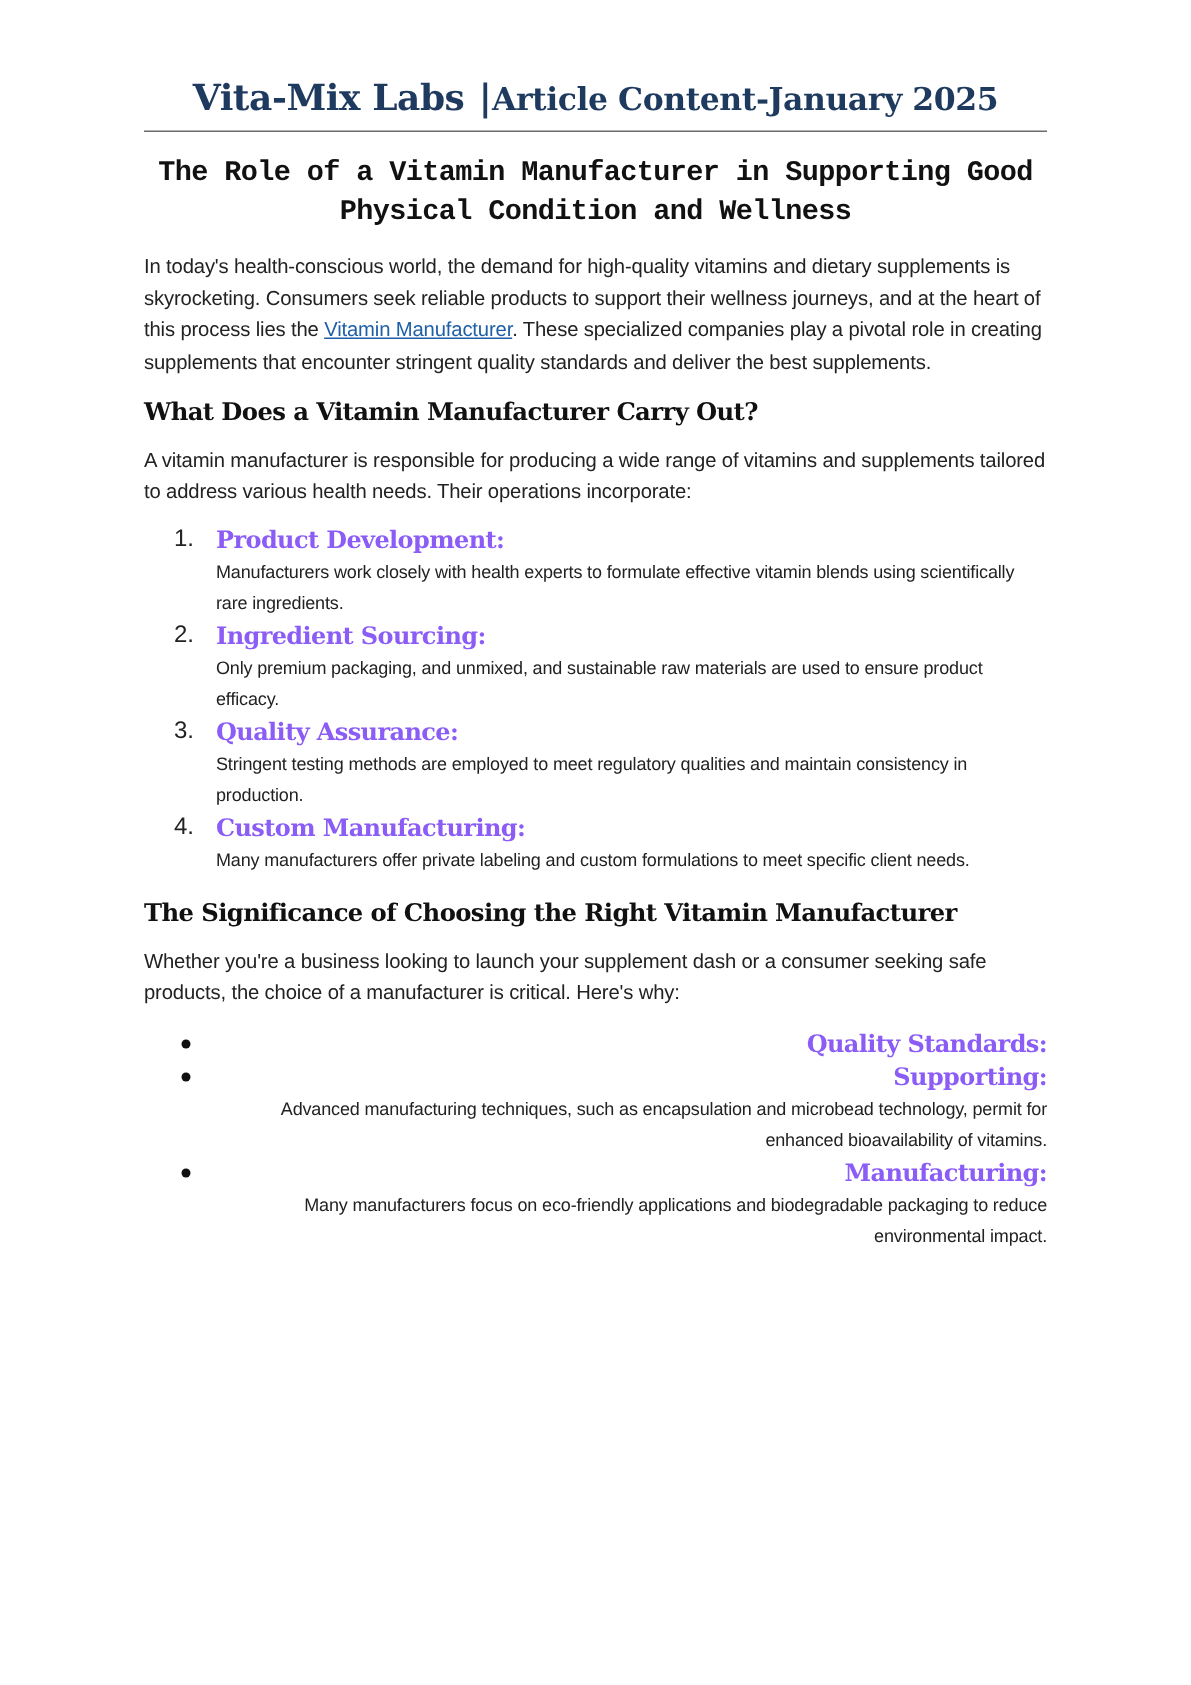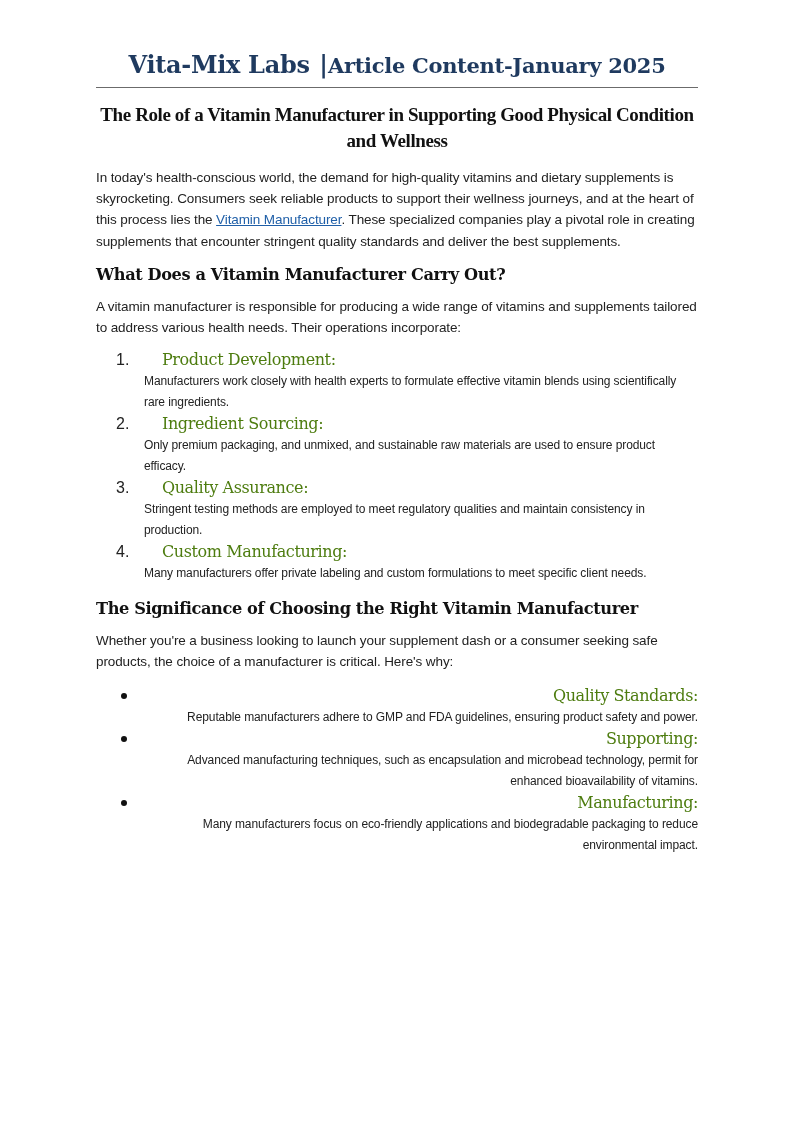--- a/index.html
+++ b/index.html
@@ -42,21 +42,21 @@
       letter-spacing: -0.3px;
     }
     .rule {
       margin-top: 4px;
       height: 0;
       border-top: 1.5px solid #6b6b6b;
     }
     .title {
       margin: 14px 0 0 0;
       text-align: center;
-      font-family: Liberation Serif, serif;
+      font-family: Liberation Mono, monospace;
       font-weight: bold;
       font-size: 19px;
       line-height: 26px;
       color: #111;
       letter-spacing: -0.4px;
     }
     .para {
       font-family: "Liberation Sans", "DejaVu Sans", sans-serif;
       font-size: 13.5px;
       line-height: 21.2px;
@@ -106,27 +106,26 @@
       position: absolute;
       left: 25px;
       top: 8px;
       width: 6px;
       height: 6px;
       border-radius: 50%;
       background: #111;
     }
     .item-head {
       font-family: "DejaVu Serif", "Liberation Serif", serif;
-      font-weight: normal;
+      font-weight: bold;
       font-size: 16px;
       line-height: 22px;
-      color: #4d7c0f;
+      color: #8b5cf6;
       letter-spacing: -0.4px;
       display: block;
-      margin-left: 18px;
     }
     .item-body {
       font-family: "Liberation Sans", "DejaVu Sans", sans-serif;
       font-size: 12px;
       line-height: 21px;
       color: #222;
       display: block;
       letter-spacing: -0.1px;
     }
   </style>
@@ -171,21 +170,20 @@
     </li>
   </ol>
 
   <h2 class="h2 second">The Significance of Choosing the Right Vitamin Manufacturer</h2>
   <p class="para after-h2">Whether you're a business looking to launch your supplement dash or a consumer seeking safe products, the choice of a manufacturer is critical. Here's why:</p>
 
   <ul class="list bulleted">
     <li class="item">
       <span class="bullet-dot"></span>
       <span class="item-head">Quality Standards:</span>
-      <span class="item-body">Reputable manufacturers adhere to GMP and FDA guidelines, ensuring product safety and power.</span>
     </li>
     <li class="item">
       <span class="bullet-dot"></span>
       <span class="item-head">Supporting:</span>
       <span class="item-body">Advanced manufacturing techniques, such as encapsulation and microbead technology, permit for enhanced bioavailability of vitamins.</span>
     </li>
     <li class="item">
       <span class="bullet-dot"></span>
       <span class="item-head">Manufacturing:</span>
       <span class="item-body">Many manufacturers focus on eco-friendly applications and biodegradable packaging to reduce environmental impact.</span>

